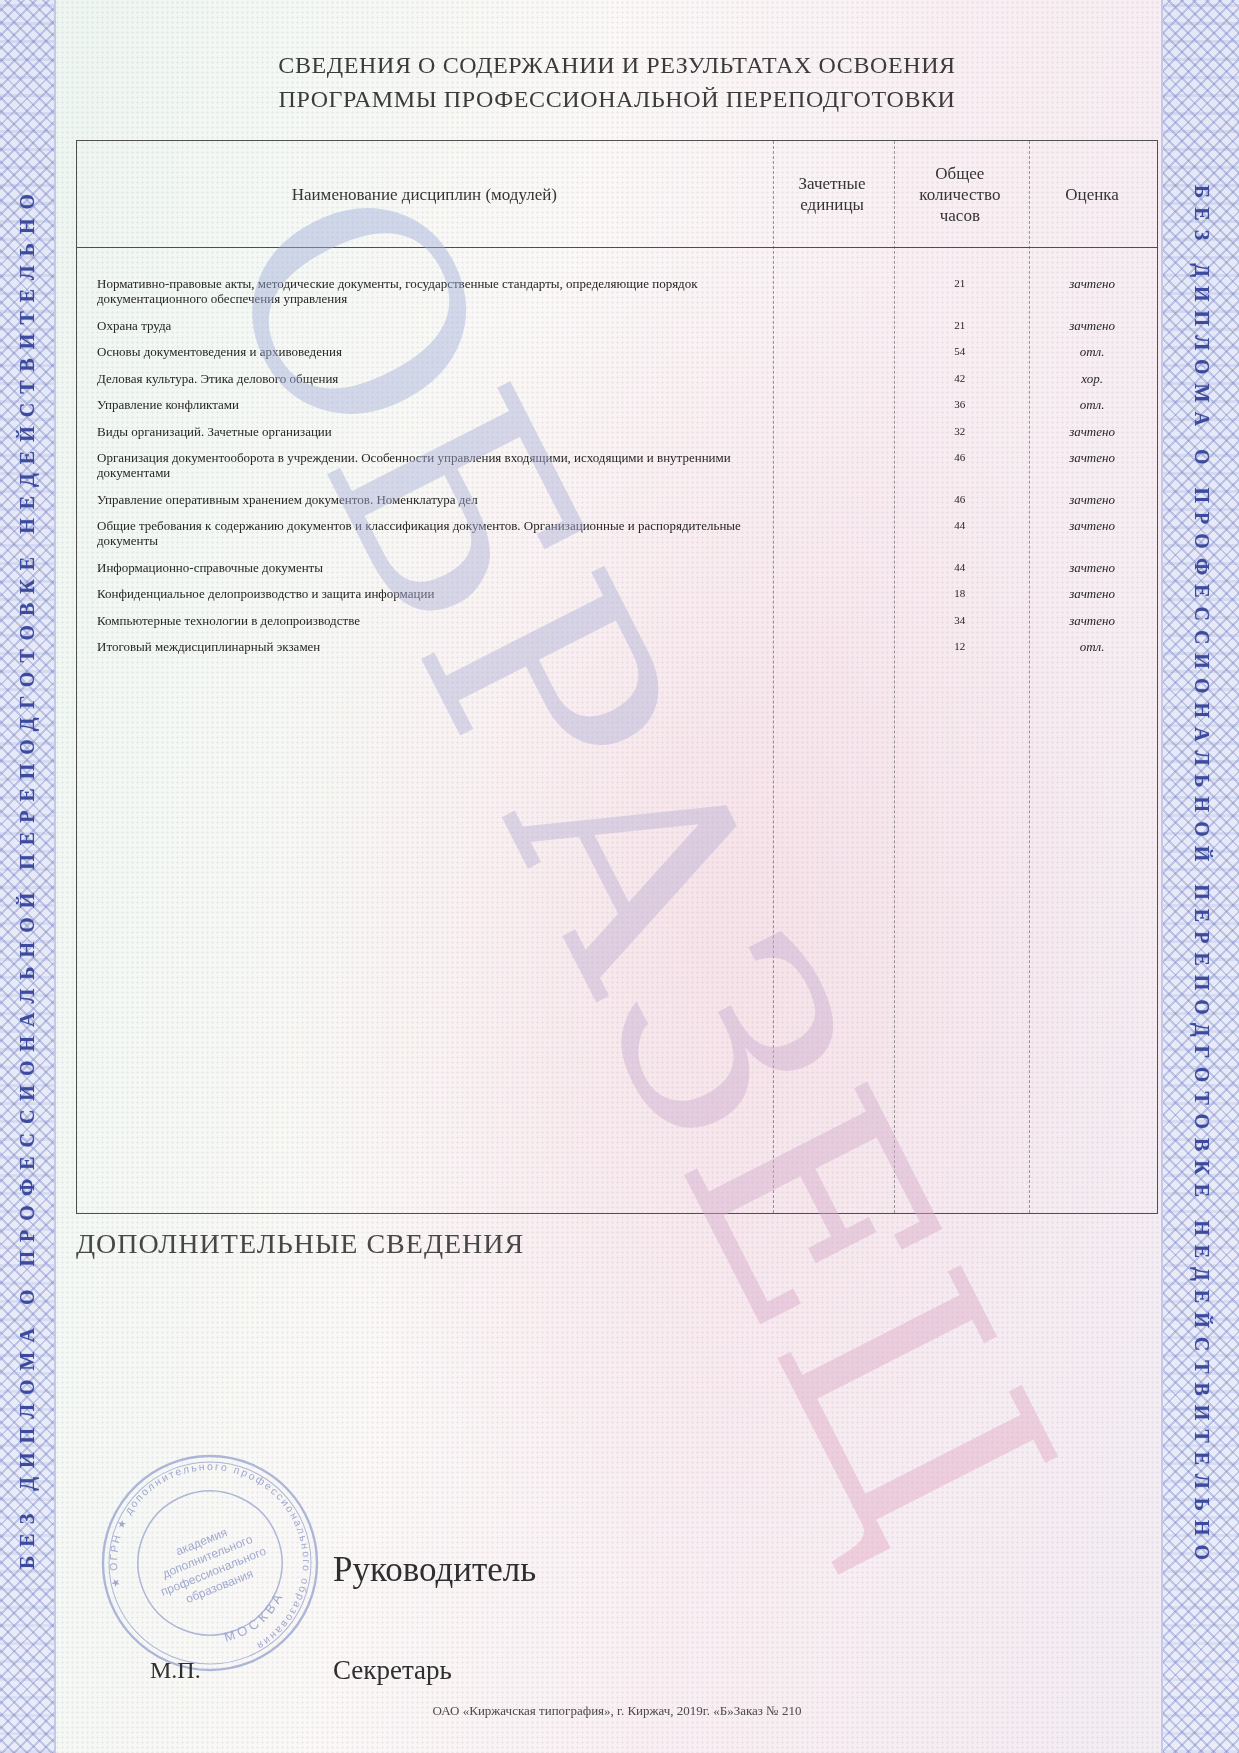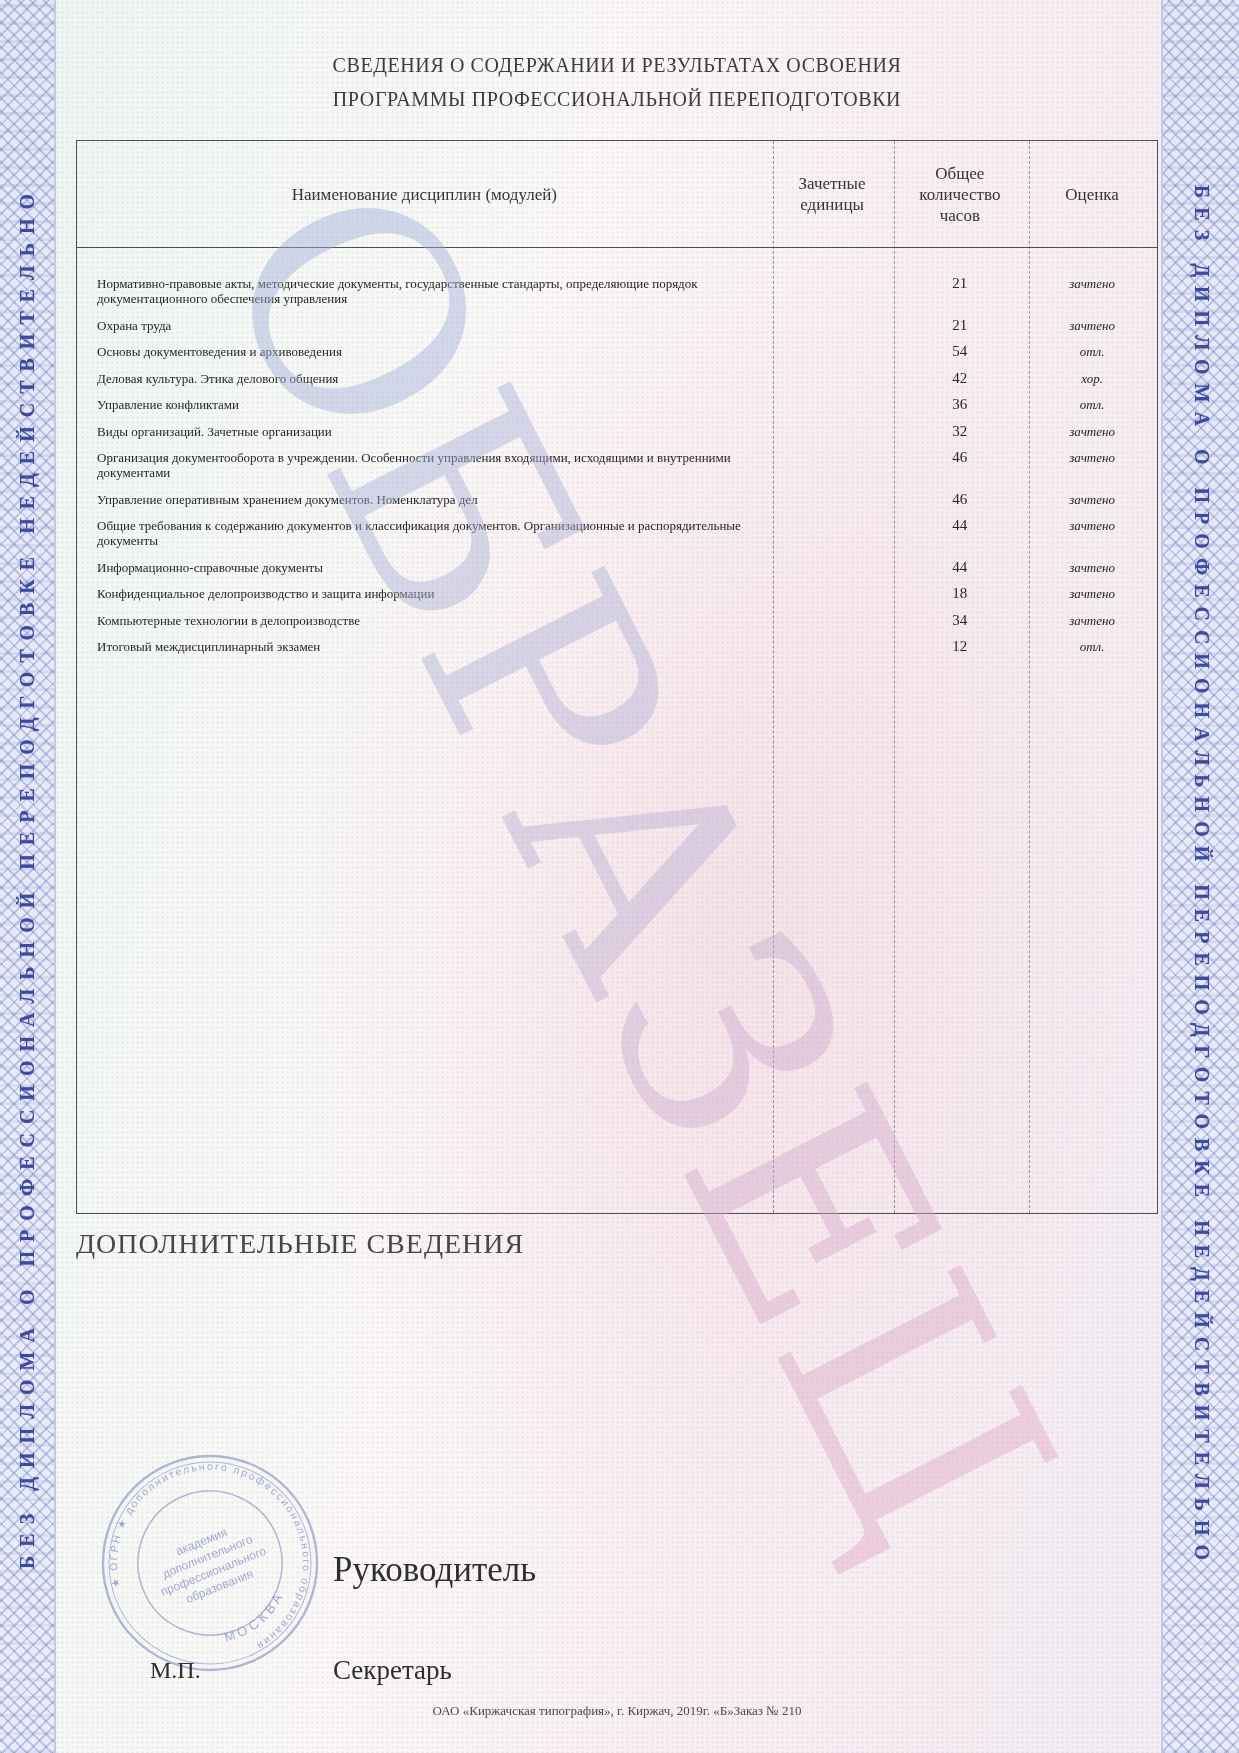--- a/index.html
+++ b/index.html
@@ -46,21 +46,21 @@
   .watermark span {
     font-family:"DejaVu Serif",serif; font-size:282px; line-height:300px; white-space:nowrap;
     background:linear-gradient(90deg,#9fafdc 0%,#b3b2d6 40%,#cfadc e 65%,#e5a9c4 100%);
     background:linear-gradient(90deg,#9fafdc 0%,#b4b3d7 42%,#d0aecf 68%,#e5a9c4 100%);
     -webkit-background-clip:text; background-clip:text; color:transparent;
   }
 
   
   .title {
     position:absolute; left:76px; width:1082px; top:48px; z-index:2;
-    text-align:center; font-size:20px; line-height:34px; letter-spacing:0.6px;
+    text-align:center; font-size:24px; line-height:34px; letter-spacing:0.6px;
     color:#3b3b3b; font-weight:normal;
   }
 
   
   .doc-table {
     position:absolute; left:76px; top:140px; width:1082px; height:1074px; z-index:2;
     border:1.4px solid #4f4f4f;
   }
   .doc-table .vline { position:absolute; top:0; bottom:0; width:0; border-left:1px dashed rgba(75,75,75,0.55); }
   .vline1 { left:696px; } .vline2 { left:817px; } .vline3 { left:952px; }
@@ -69,21 +69,21 @@
     height:107px; border-bottom:1.4px solid #4f4f4f;
   }
   .th {
     display:flex; align-items:center; justify-content:center; text-align:center;
     font-size:17px; line-height:21px; color:#353535; padding:4px 10px;
   }
   .tbody { padding-top:19px; height:965px; overflow:hidden; }
   .tr { display:grid; grid-template-columns:696fr 121fr 135fr 130fr; margin-bottom:2.5px; }
   .td { font-size:13px; line-height:15px; color:#262626;margin-top:9px; }
   .td-name  { padding:0 28px 0 20px; }
-  .td-num   { text-align:center; font-size:15px; }
+  .td-num   { text-align:center; font-size:11px; }
   .td-grade { text-align:center;font-style:italic; }
 
   
   .add-info {
     position:absolute; left:76px; top:1228px; z-index:2;
     font-size:28px; letter-spacing:1px; color:#474747; font-weight:normal;
   }
   .sig-head      { position:absolute; left:333px; top:1550px; font-size:35px; color:#2f2f2f; z-index:4; }
   .sig-seal      { position:absolute; left:150px; top:1614px; font-size:24px; color:#2f2f2f; z-index:4;margin-top:43px; }
   .sig-secretary { position:absolute; left:333px; top:1655px; font-size:27px; color:#2f2f2f; z-index:4; }

